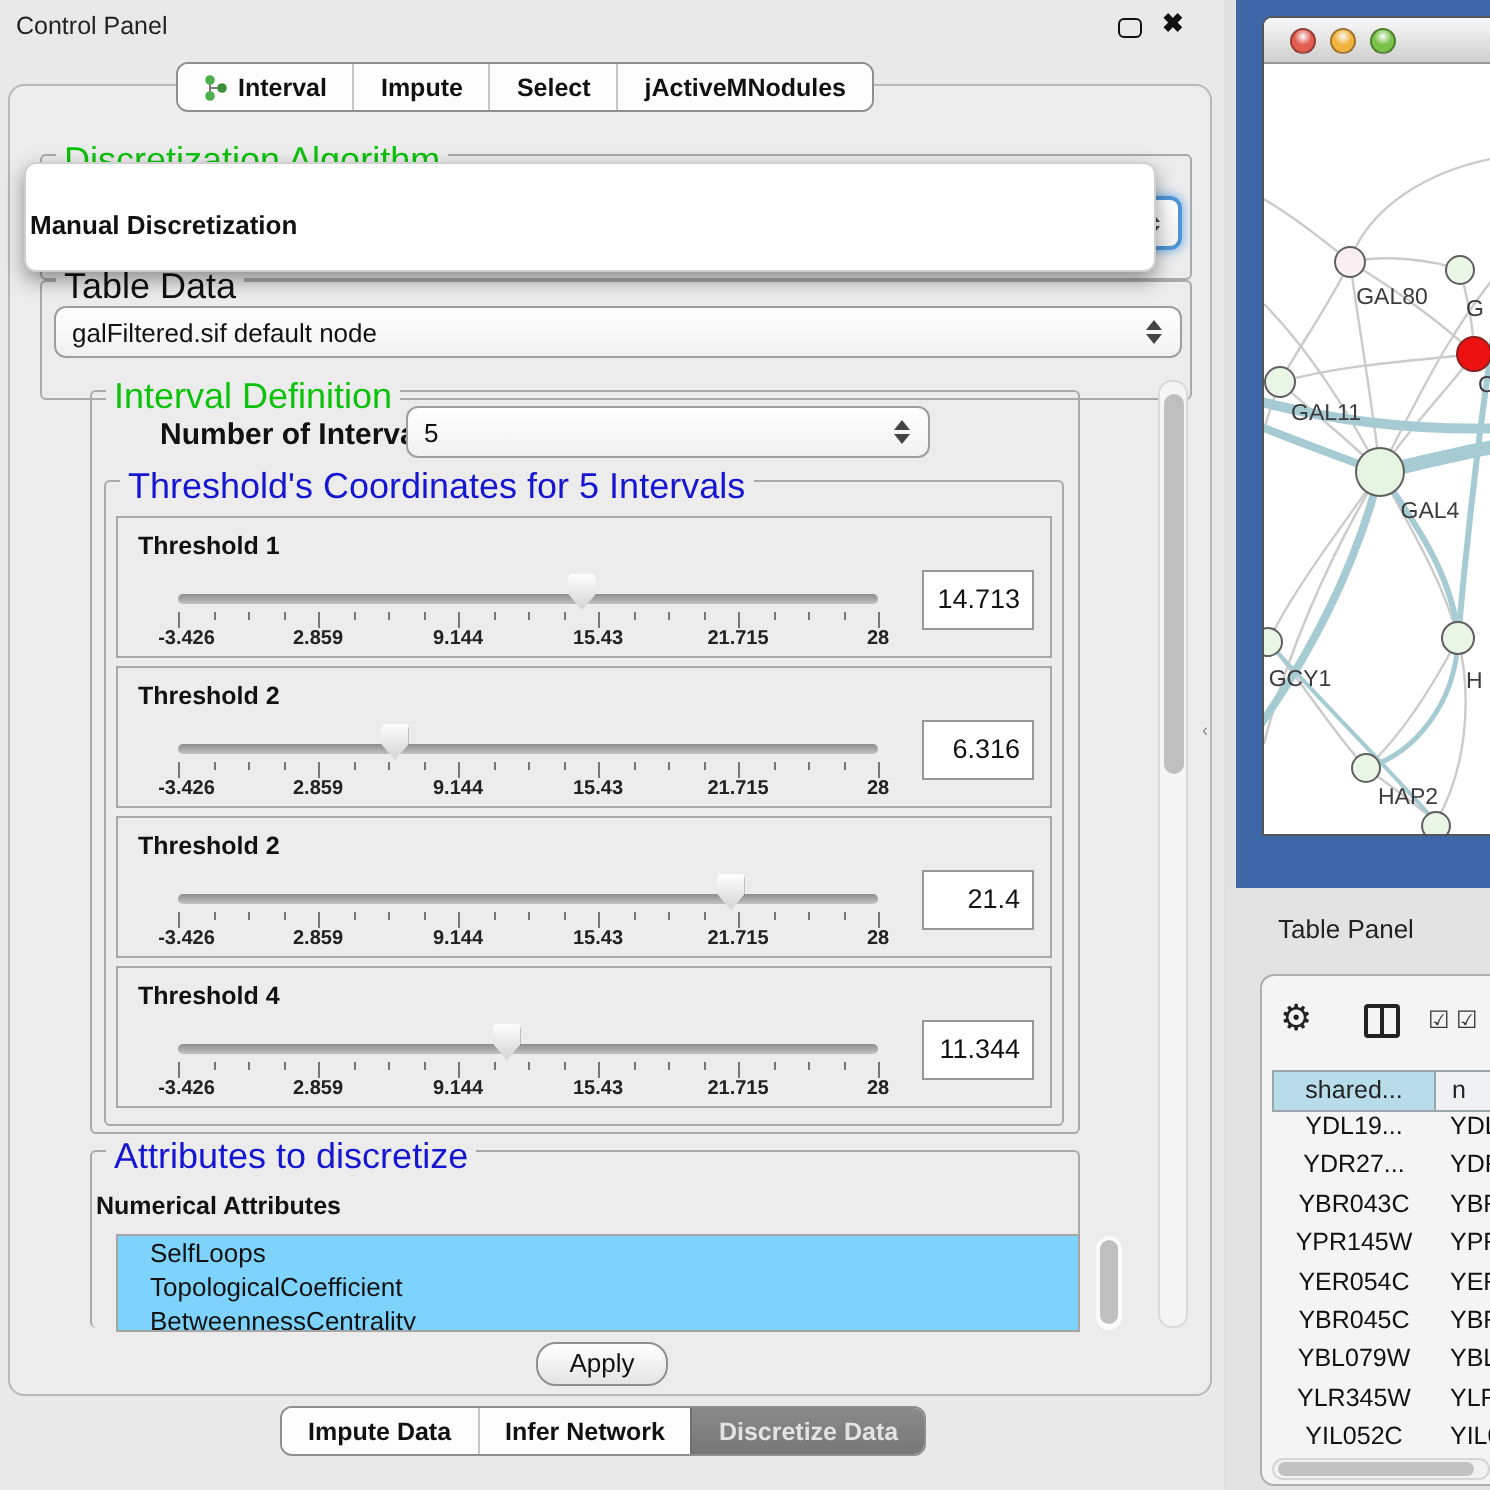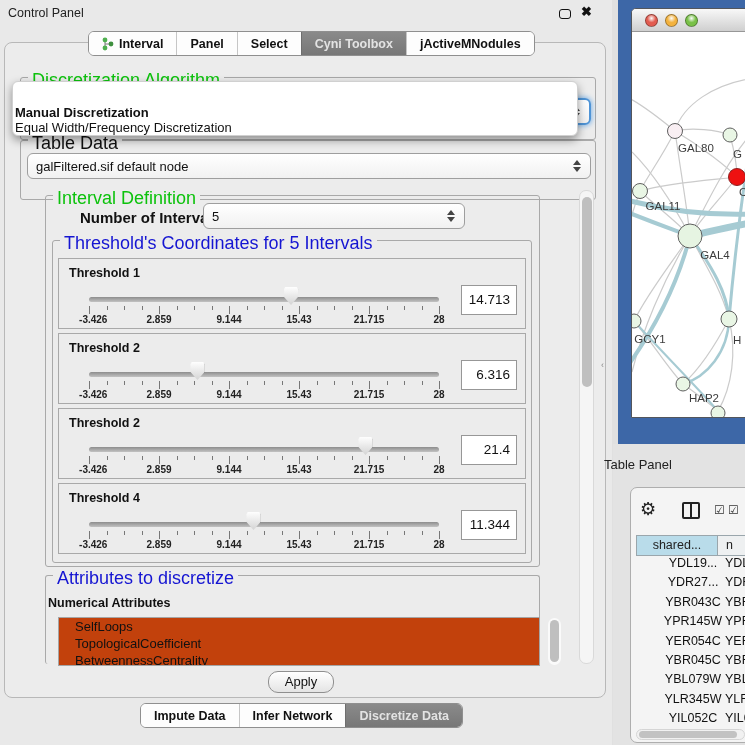--- a/index.html
+++ b/index.html
@@ -50,49 +50,49 @@
   .thr-label { position:absolute; left:10px; top:7px; font-weight:bold; font-size:12.5px; }
   .thr-track { position:absolute; left:30px; top:38px; width:350px; height:5px; border-radius:3px; background:linear-gradient(#8d8d8d,#c2c2c2); }
   .thr-thumb { position:absolute; width:14px; height:18px; top:28px; background:linear-gradient(#fefefe,#d4d4d4); clip-path:polygon(8% 0,92% 0,100% 12%,100% 55%,50% 100%,0 55%,0 12%); filter:drop-shadow(0 0 1px #777); }
   .ticks { position:absolute; left:30px; top:47px; width:350px; height:8px; }
   .tick { position:absolute; top:0; width:1px; background:#777; }
   .scale { position:absolute; left:30px; top:55px; width:350px; height:12px; }
   .scale span { position:absolute; transform:translateX(-50%); font-size:10px; font-weight:bold; color:#222; white-space:nowrap; }
   .thr-value { position:absolute; right:8px; top:26px; width:56px; height:30px; background:#fff; border:1px solid #979797; font-size:13.5px; text-align:right; padding:6px 6px 0 0; }
 
   
-  #attr-list { left:58px; top:617px; width:482px; height:49px; background:#c2410c; border:1px solid #a5a5a5; overflow:hidden; }
+  #attr-list { left:58px; top:617px; width:482px; height:49px; background:#7dd3fc; border:1px solid #a5a5a5; overflow:hidden; }
   .attr-item { padding:1px 0 1px 16px; font-size:13px; height:17px; }
 
   
   #apply-btn { left:268px; top:671px; width:66px; height:22px; border:1px solid #8f8f8f; border-radius:10px; background:linear-gradient(#ffffff,#e4e4e4); font-size:13px; text-align:center; line-height:20px; }
 
   
   #splitter { left:612px; top:0; width:8px; height:745px; background:#e0e0e0; }
   #splitter-arrow { left:601px; top:360px; font-size:9px; color:#888; }
   #net-desktop { left:618px; top:0; width:127px; height:444px; background:#3d67a7; }
   #mac-window { left:631px; top:8px; width:150px; height:410px; background:#fff; border:1px solid #53565c; border-radius:5px 5px 0 0; overflow:hidden; }
   #mac-titlebar { position:absolute; left:0; top:0; width:100%; height:23px; background:linear-gradient(#f8f8f8,#cfcfcf); border-bottom:1px solid #979797; }
   .light { position:absolute; top:5px; width:13px; height:13px; border-radius:50%; }
   #net-canvas { position:absolute; left:0; top:23px; width:150px; height:386px; background:#fff; }
 
   #table-region { left:613px; top:444px; width:132px; height:301px; background:#e3e3e3; }
-  #table-panel-title { left:604px; top:457px; font-size:13px; color:#222; }
+  #table-panel-title { left:639px; top:457px; font-size:13px; color:#222; }
   #table-container { left:630px; top:487px; width:140px; height:256px; background:#f4f4f4; border:1px solid #aeaeae; border-radius:7px; }
   #gear-icon { left:640px; top:498px; font-size:18px; color:#222; }
   #split-icon { left:682px; top:502px; width:18px; height:17px; border:2px solid #222; border-radius:2px; }
   #split-icon::after { content:""; position:absolute; left:6px; top:0; width:2px; height:13px; background:#222; }
   .check-icon { top:503px; font-size:12px; color:#333; }
 
   #tbl { left:636px; top:535px; }
   .th { position:absolute; top:0; height:21px; border:1px solid #9aa6ac; font-size:12.5px; text-align:center; line-height:19px; background:#eef0f1; color:#222; }
   .th.hl { background:#b9dcea; }
   #tbl-rows { position:absolute; left:636px; top:556px; width:109px; height:172px; overflow:hidden; }
   .trow { position:relative; height:19.4px; }
-  .tcell1 { position:absolute; left:16px; width:82px; text-align:center; font-size:12.5px; }
+  .tcell1 { position:absolute; left:0; width:82px; text-align:center; font-size:12.5px; }
   .tcell2 { position:absolute; left:82px; width:80px; padding-left:7px; font-size:12.5px; }
   #hscroll { left:636px; top:729px; width:109px; height:11px; background:#f1f1f1; border:1px solid #d5d5d5; border-radius:6px; }
   #hscroll-thumb { position:absolute; left:2px; top:1px; width:98px; height:7px; background:#c2c2c2; border-radius:4px; }
 
   svg text { font-family:"Liberation Sans", sans-serif; }
 </style>
 </head>
 <body>
 
 <div id="screen">
@@ -108,27 +108,24 @@
         <svg width="12" height="14">
           <line x1="3" y1="3" x2="3" y2="11" stroke="#7a7a7a"></line>
           <line x1="3" y1="7" x2="9" y2="7" stroke="#7a7a7a"></line>
           <circle cx="3" cy="3" r="2.4" fill="#4faf4f"></circle>
           <circle cx="3" cy="11" r="2.4" fill="#4faf4f"></circle>
           <circle cx="9" cy="7" r="2.4" fill="#3d8f3d"></circle>
         </svg>
         <span>Interval</span>
       </div>
       <div class="seg">
-        <span>Panel</span>
+        <span>Impute</span>
       </div>
       <div class="seg">
         <span>Select</span>
-      </div>
-      <div class="seg active">
-        <span>Cyni Toolbox</span>
       </div>
       <div class="seg">
         <span>jActiveMNodules</span>
       </div>
     </div>
 
   <div class="abs groupbox" style="left:20px;top:77px;width:576px;height:63px;">
     <span class="gb-label green">Discretization Algorithm</span>
     <div class="combo focus-ring" style="position:absolute;left:6px;top:20px;width:564px;height:27px;">
       <span class="arrows">
@@ -344,21 +341,20 @@
       <div class="seg">
         <span>Infer Network</span>
       </div>
       <div class="seg active">
         <span>Discretize Data</span>
       </div>
     </div>
 
   <div class="abs" id="algo-popup">
     <div class="abs algo-opt" style="top:23px;font-weight:bold;">Manual Discretization</div>
-    <div class="abs algo-opt" style="top:38px;">Equal Width/Frequency Discretization</div>
   </div>
 
   <div class="abs" id="splitter"></div>
   <div class="abs" id="splitter-arrow">‹</div>
 
   <div class="abs" id="net-desktop"></div>
   <div class="abs" id="mac-window">
     <div id="mac-titlebar">
       <span class="light" style="left: 13px; background: radial-gradient(circle at 50% 30%, rgba(255, 255, 255, 0.8) 0%, rgb(226, 92, 80) 45%, rgb(226, 92, 80) 100%); border: 1px solid rgba(0, 0, 0, 0.35);" id="light-red"></span>
       <span class="light" style="left: 33px; background: radial-gradient(circle at 50% 30%, rgba(255, 255, 255, 0.8) 0%, rgb(243, 178, 62) 45%, rgb(243, 178, 62) 100%); border: 1px solid rgba(0, 0, 0, 0.35);" id="light-yellow"></span>

